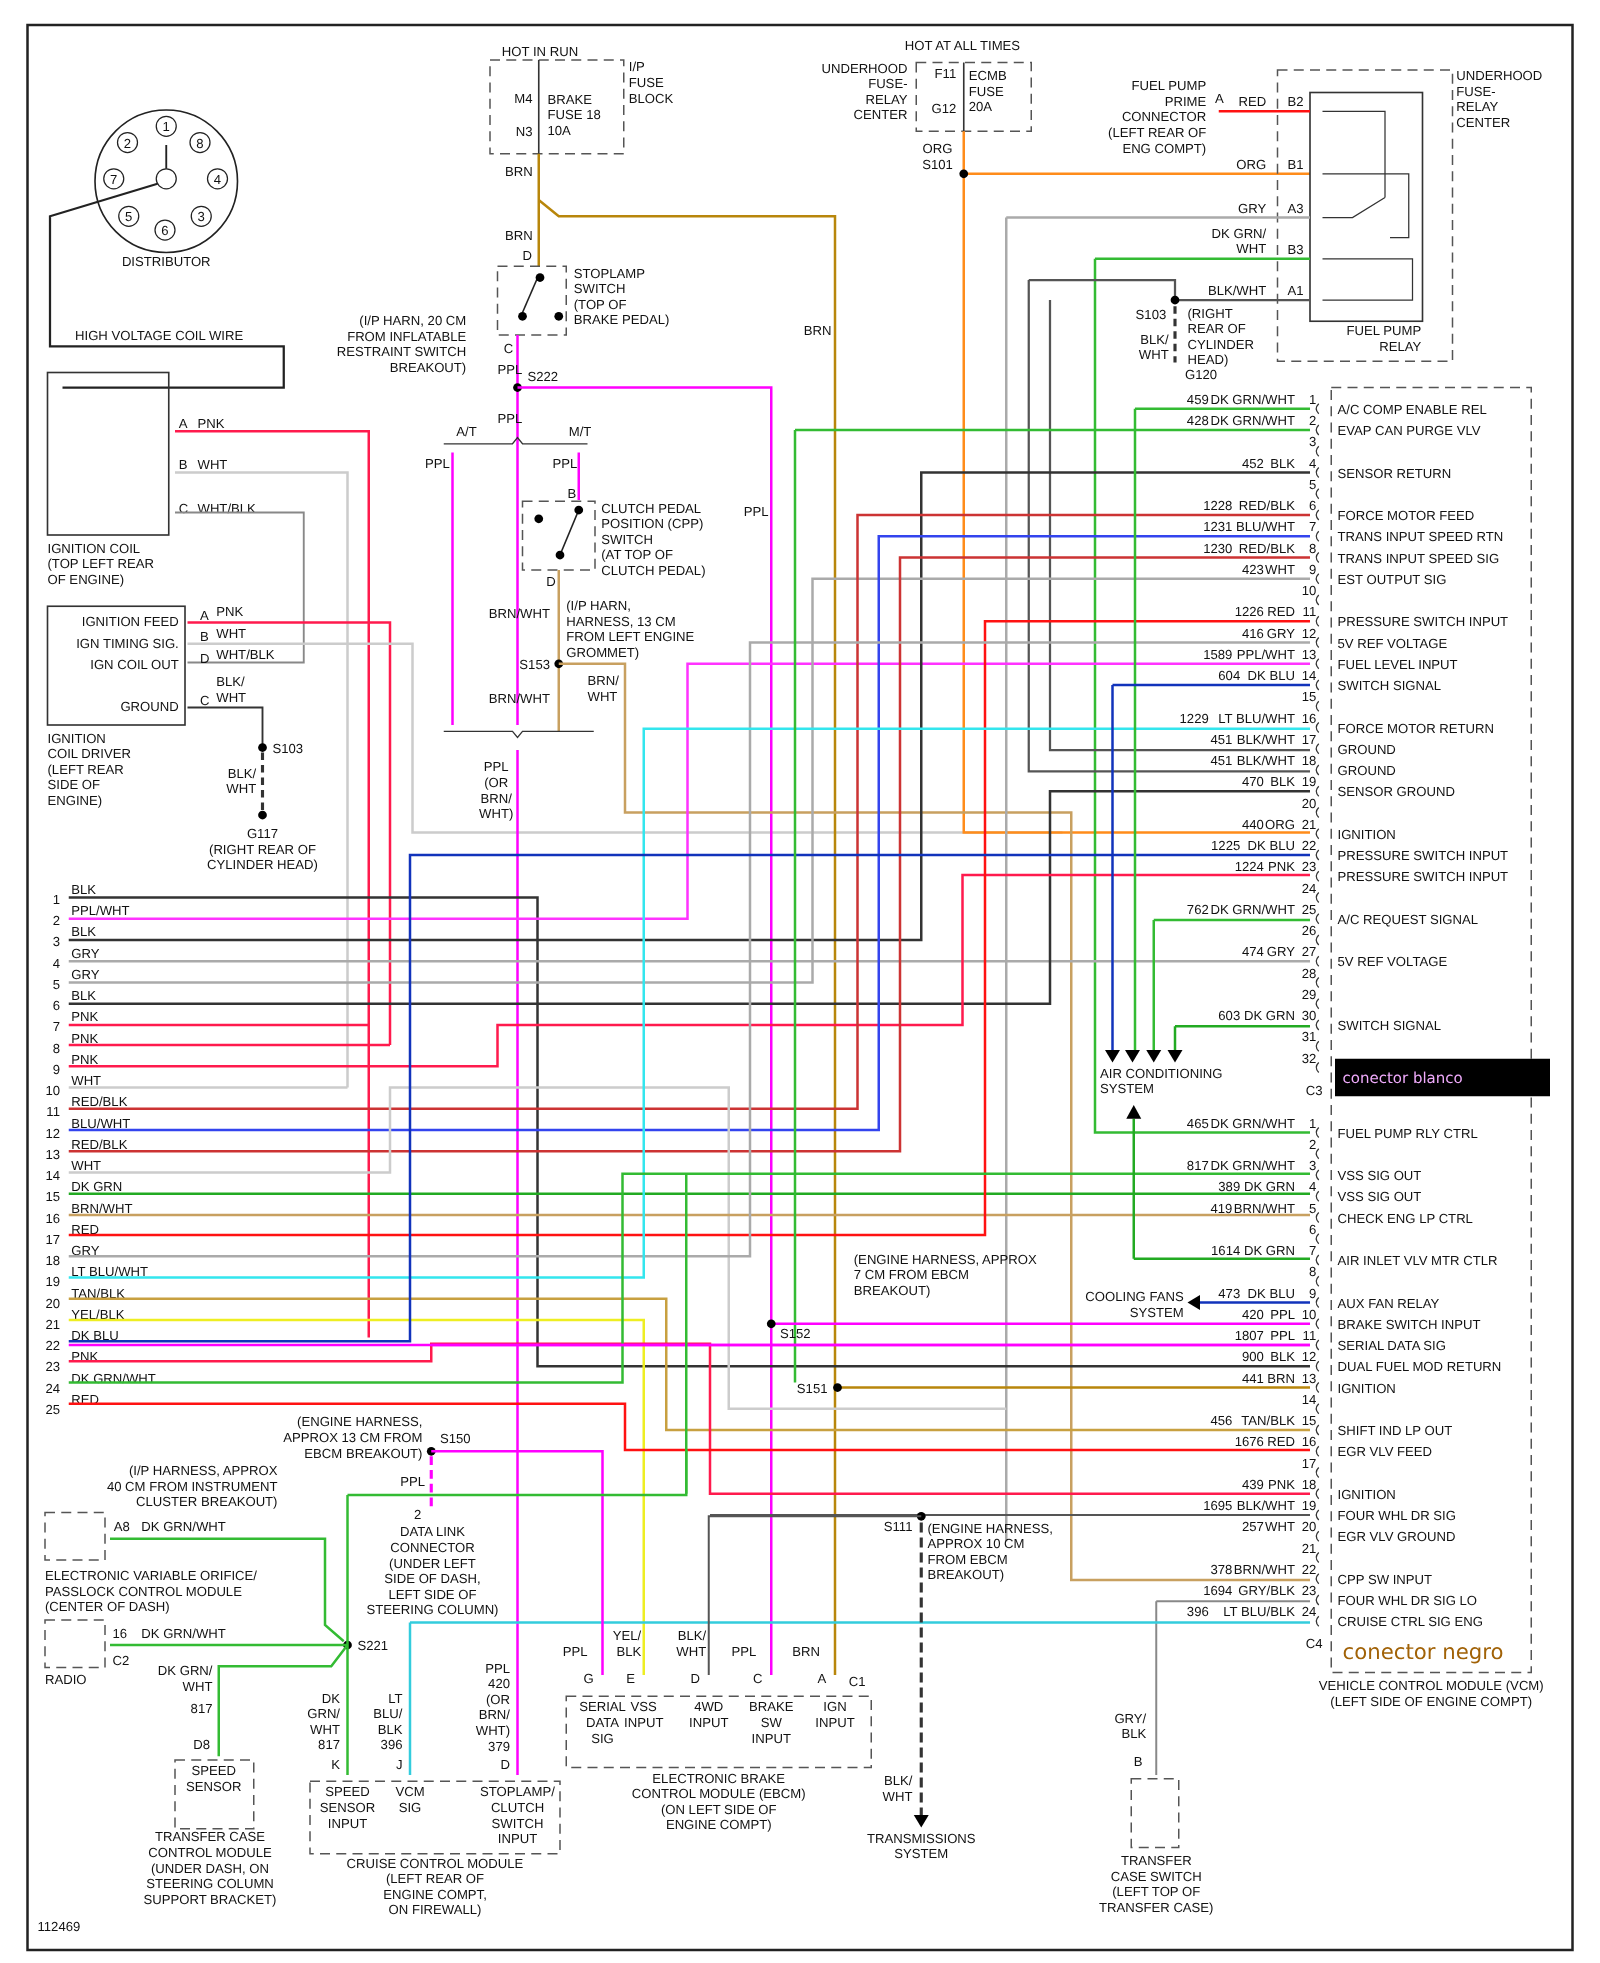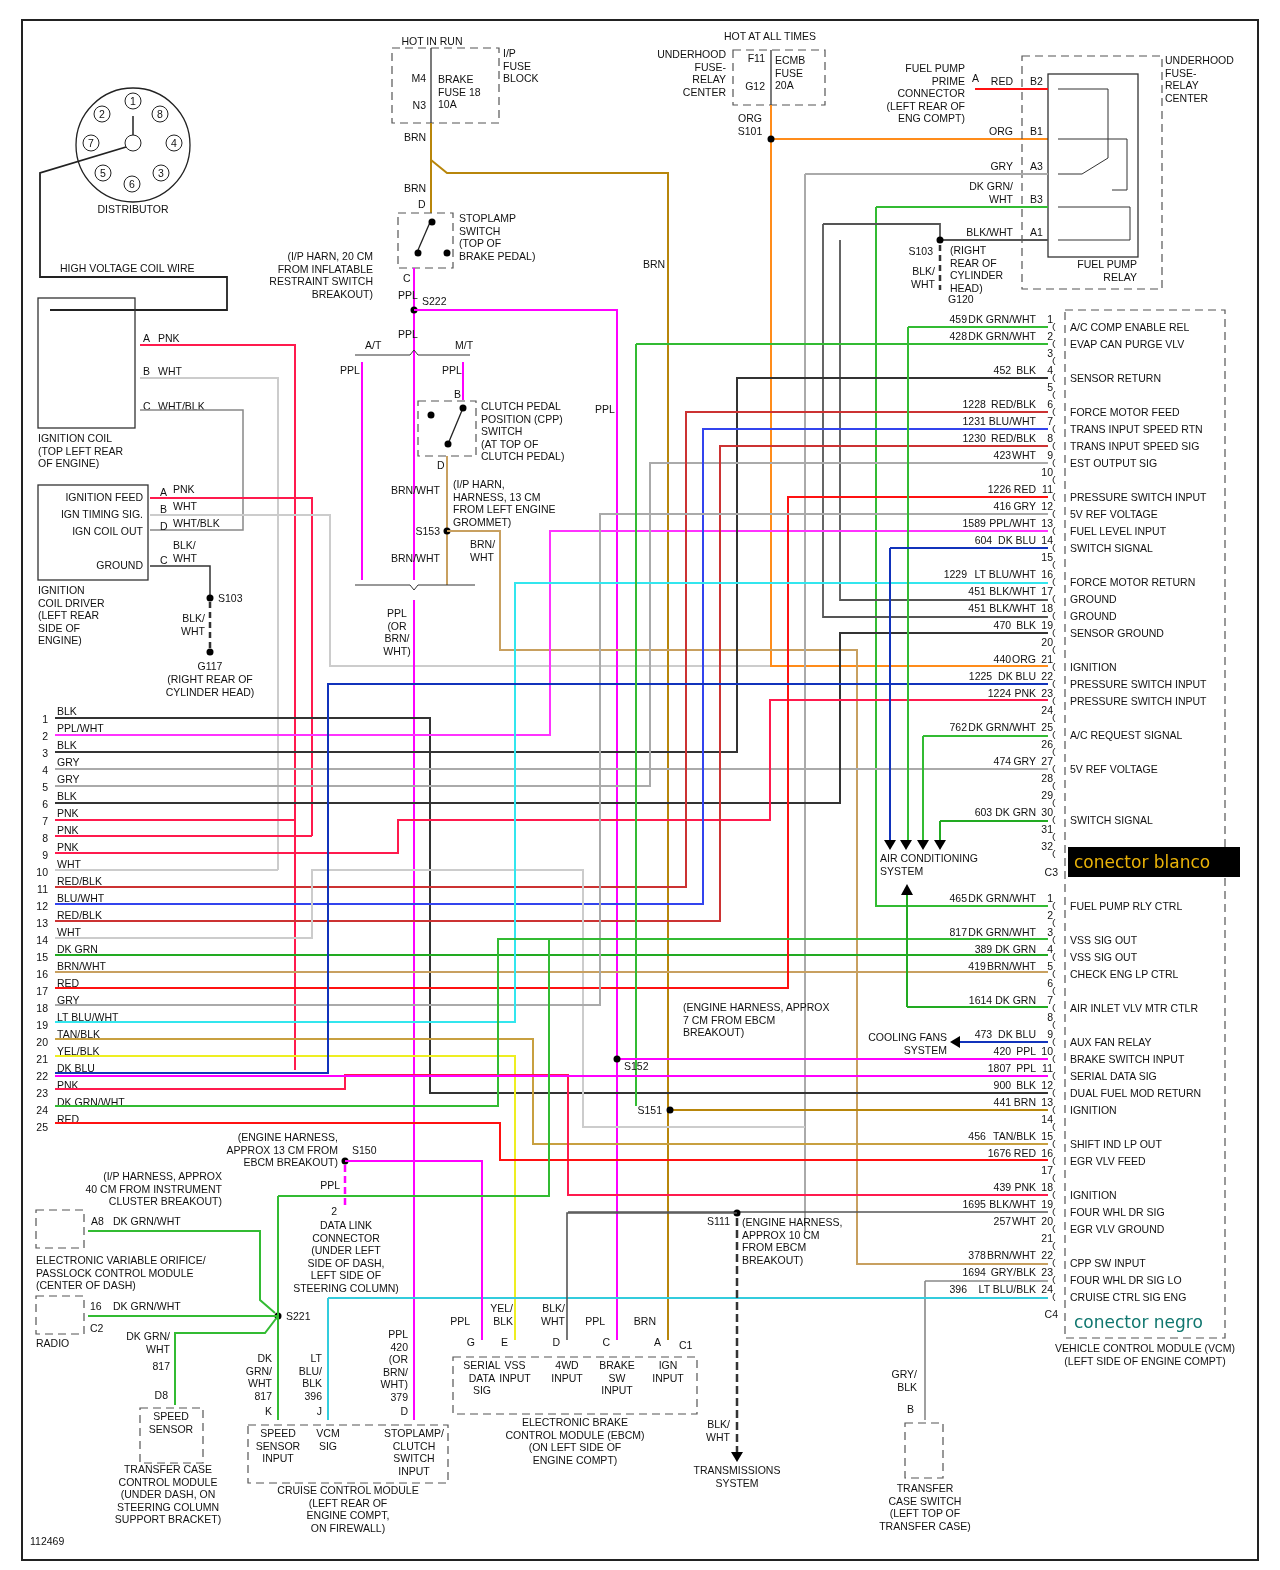--- a/index.html
+++ b/index.html
@@ -1,21 +1,21 @@
 <!DOCTYPE html>
 <html><head>
 <meta charset="utf-8">
 <style>
   html,body{margin:0;padding:0;background:#fff;}
   body{width:1280px;height:1570px;position:relative;overflow:hidden;font-family:"Liberation Sans",sans-serif;}
   #diagram{position:absolute;left:0;top:0;}
   #diagram text{font-family:"Liberation Sans",sans-serif;font-size:10.5px;fill:#111;}
-  .ann{position:absolute;background:#000;color:#eab308;font-family:"DejaVu Sans",sans-serif;font-size:17px;padding:2px 6px;}
+  .ann{position:absolute;background:#000;color:#f0abfc;font-family:"DejaVu Sans",sans-serif;font-size:12px;padding:2px 6px;}
   .ann-white{left:1068px;top:847px;width:160px;height:26px;line-height:26px;}
-  .ann-black{left:1068px;top:1310px;background:#fff;color:#0f766e;font-size:17px;}
+  .ann-black{left:1068px;top:1310px;background:#fff;color:#a16207;font-size:17px;}
 </style>
 </head>
 <body>
 
 <svg id="diagram" width="1280" height="1570" xmlns="http://www.w3.org/2000/svg">
     <rect x="22" y="20" width="1236" height="1540" fill="none" stroke="#222" stroke-width="2"></rect>
     <circle cx="133" cy="145" r="57" fill="none" stroke="#222" stroke-width="1.3"></circle>
     <circle cx="133" cy="101" r="8" fill="none" stroke="#222"></circle>
     <text x="133" y="105" text-anchor="middle">1</text>
     <circle cx="160" cy="114" r="8" fill="none" stroke="#222"></circle>

